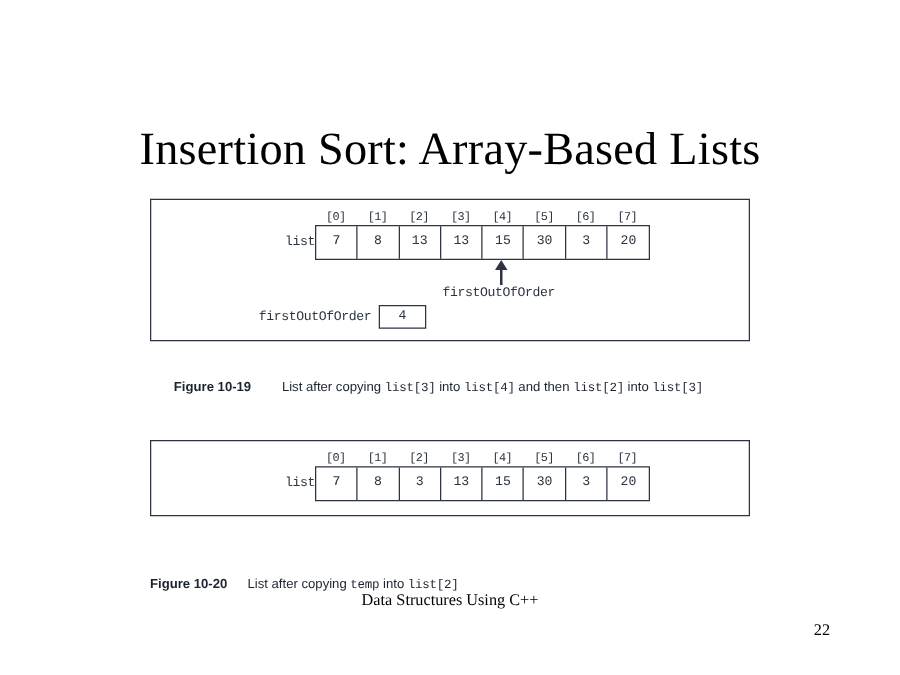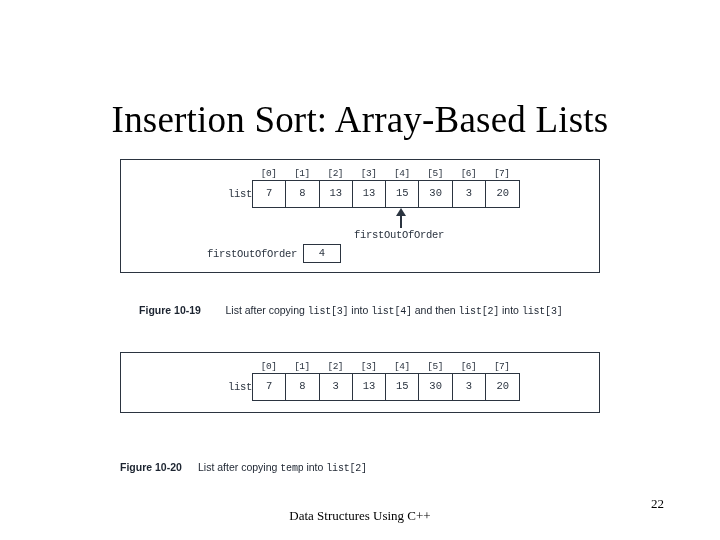--- a/index.html
+++ b/index.html
@@ -197,21 +197,21 @@
   .code {
     font-family: "Liberation Mono", monospace;
     font-size: 10px;
     letter-spacing: -0.2px;
   }
 
   
   .footer-title {
     position: absolute;
     left: 0;
-    top: 508px;
+    top: 472px;
     width: 720px;
     text-align: center;
     font-family: "Liberation Serif", serif;
     font-size: 13px;
     color: #000;
   }
   .footer-page {
     position: absolute;
     right: 56px;
     top: 496px;

